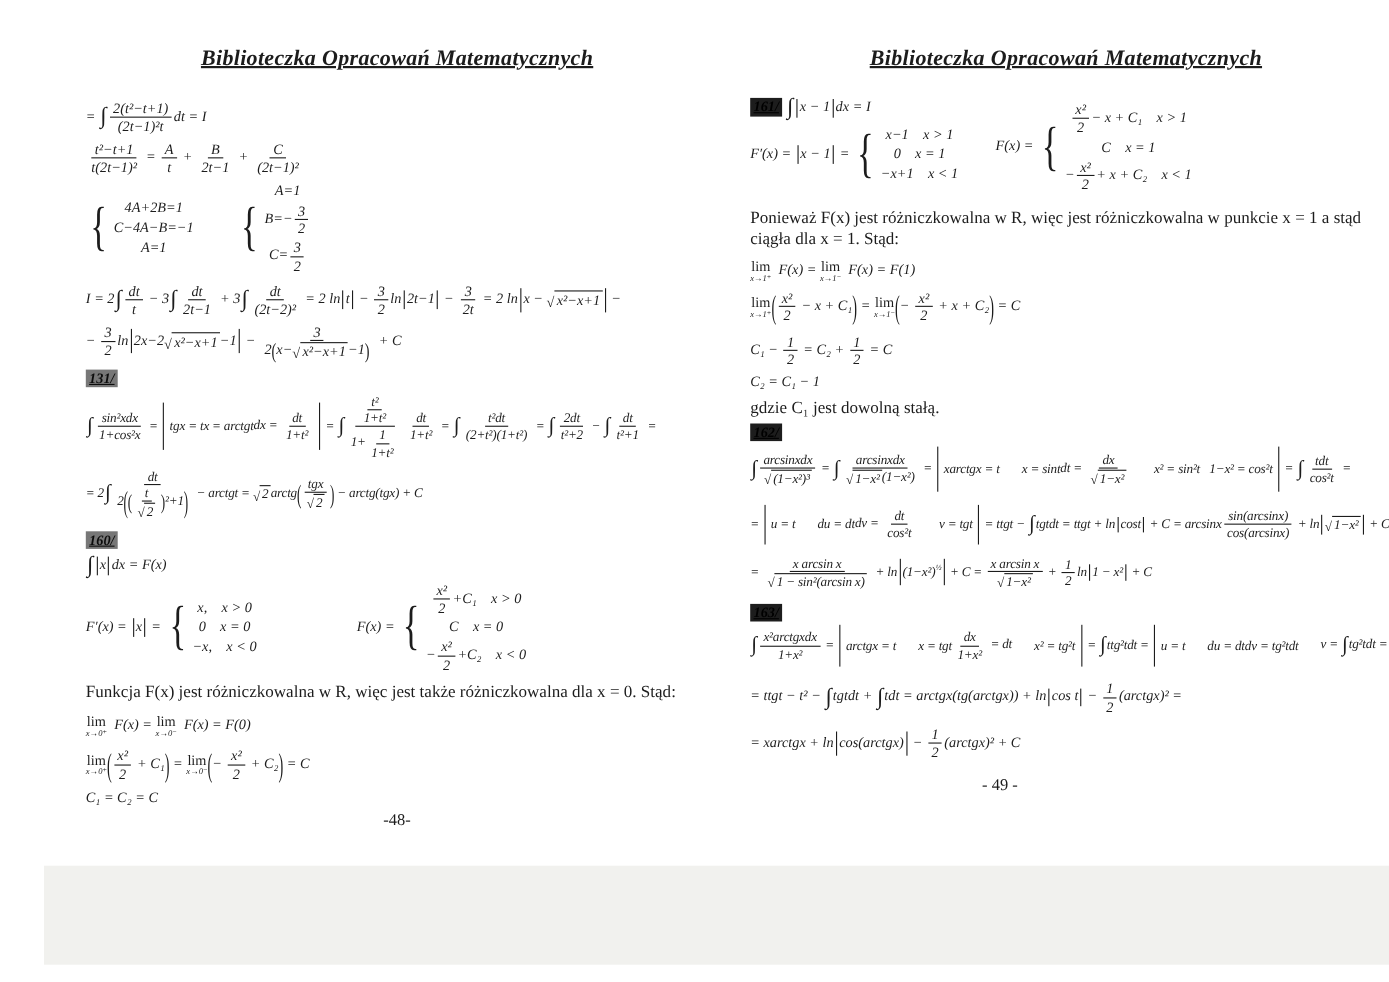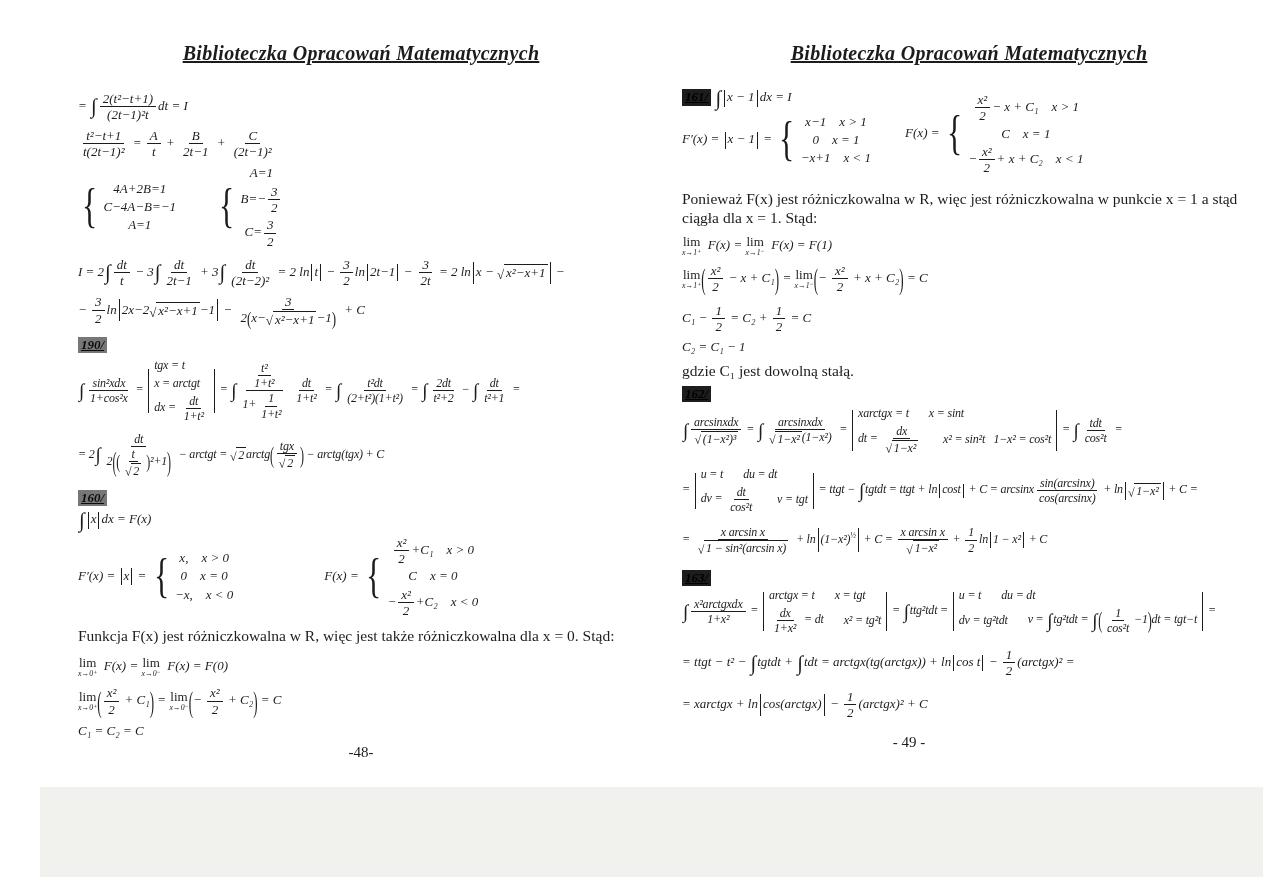--- a/index.html
+++ b/index.html
@@ -29,21 +29,21 @@
   .sq{display:inline-flex;align-items:flex-end;vertical-align:middle;white-space:nowrap;}
   .s{font-style:normal;line-height:1;}
   .o{border-top:1px solid #1c1c1c;padding:0 2px;}
   .lim{display:inline-flex;flex-direction:column;align-items:center;vertical-align:middle;line-height:1;}
   .lb{font-style:normal;}
   .ls{font-size:.6em;margin-top:1px;}
   .cas{display:inline-flex;align-items:center;vertical-align:middle;}
   .br{font-style:normal;display:inline-block;transform:scaleX(.65);line-height:.9;}
   .rows{display:inline-flex;flex-direction:column;align-items:center;row-gap:2px;margin-left:2px;}
   .crow{white-space:pre;}
-  .mtx{display:inline-flex;flex-direction:column;vertical-align:middle;row-gap:3px;margin:0 3px;}
+  .mtx{display:inline-flex;vertical-align:middle;row-gap:3px;margin:0 3px;}
   .mrow{display:flex;column-gap:20px;align-items:center;}
   .mcell{white-space:pre;}
   .spar{display:inline-block;vertical-align:middle;font-style:normal;line-height:1;}
   .plabel{display:inline-block;font-weight:bold;font-style:italic;font-size:13px;
           padding:0 3px;text-decoration:underline;line-height:1.25;}
   .plabel.grey{background:#777777;color:#0c0c0c;}
   .plabel.dark{background:#1d1d1d;color:#000000;}
   .row2{display:flex;align-items:flex-start;}
   .footer{font-size:15px;text-align:center;}
 </style>
@@ -114,21 +114,21 @@
         <span class="o"><span class="mi">x²−x+1</span></span>
       </span><span class="mi">−1</span><span class="vbar" style="height: 1.7em;"></span><span class="mi"> − </span><span class="frac">
         <span class="num"><span class="mi">3</span></span>
         <span class="den"><span class="mi">2</span><span class="spar" style="transform: scaleY(1.5);">(</span><span class="mi">x−</span><span class="sq">
             <span class="s">√</span>
             <span class="o"><span class="mi">x²−x+1</span></span>
           </span><span class="mi">−1</span><span class="spar" style="transform: scaleY(1.5);">)</span></span>
       </span><span class="mi"> + C</span></div>
 
   <div style="margin-top:8px">
-    <span class="plabel grey">190/</span>
+    <span class="plabel grey">131/</span>
   </div>
   <div class="mline tight"><span class="int">∫</span><span class="frac">
         <span class="num"><span class="mi">sin²xdx</span></span>
         <span class="den"><span class="mi">1+cos²x</span></span>
       </span><span class="mi"> = </span><span class="vbar" style="height: 3.6em;"></span><span class="mtx">
         <span class="mrow">
           <span class="mcell"><span class="mi">tgx = t</span></span>
         </span>
         <span class="mrow">
           <span class="mcell"><span class="mi">x = arctgt</span></span>

